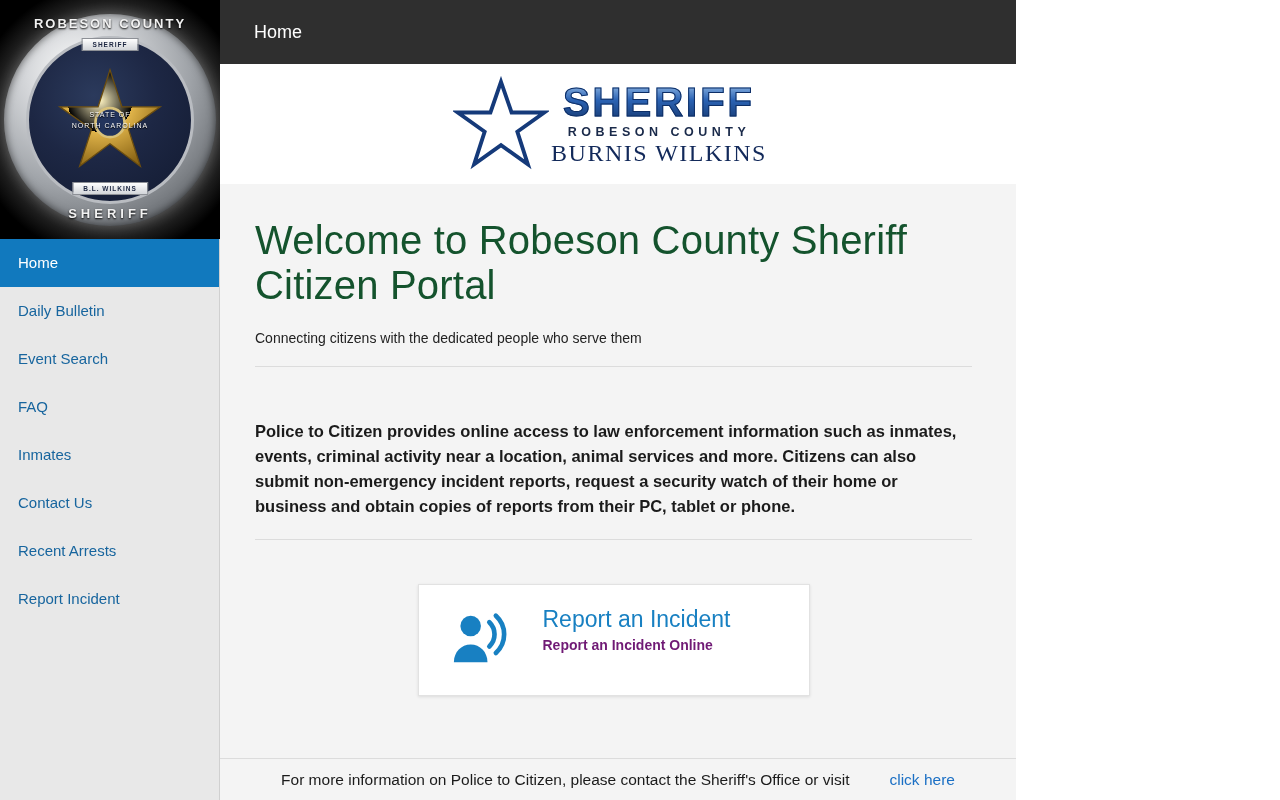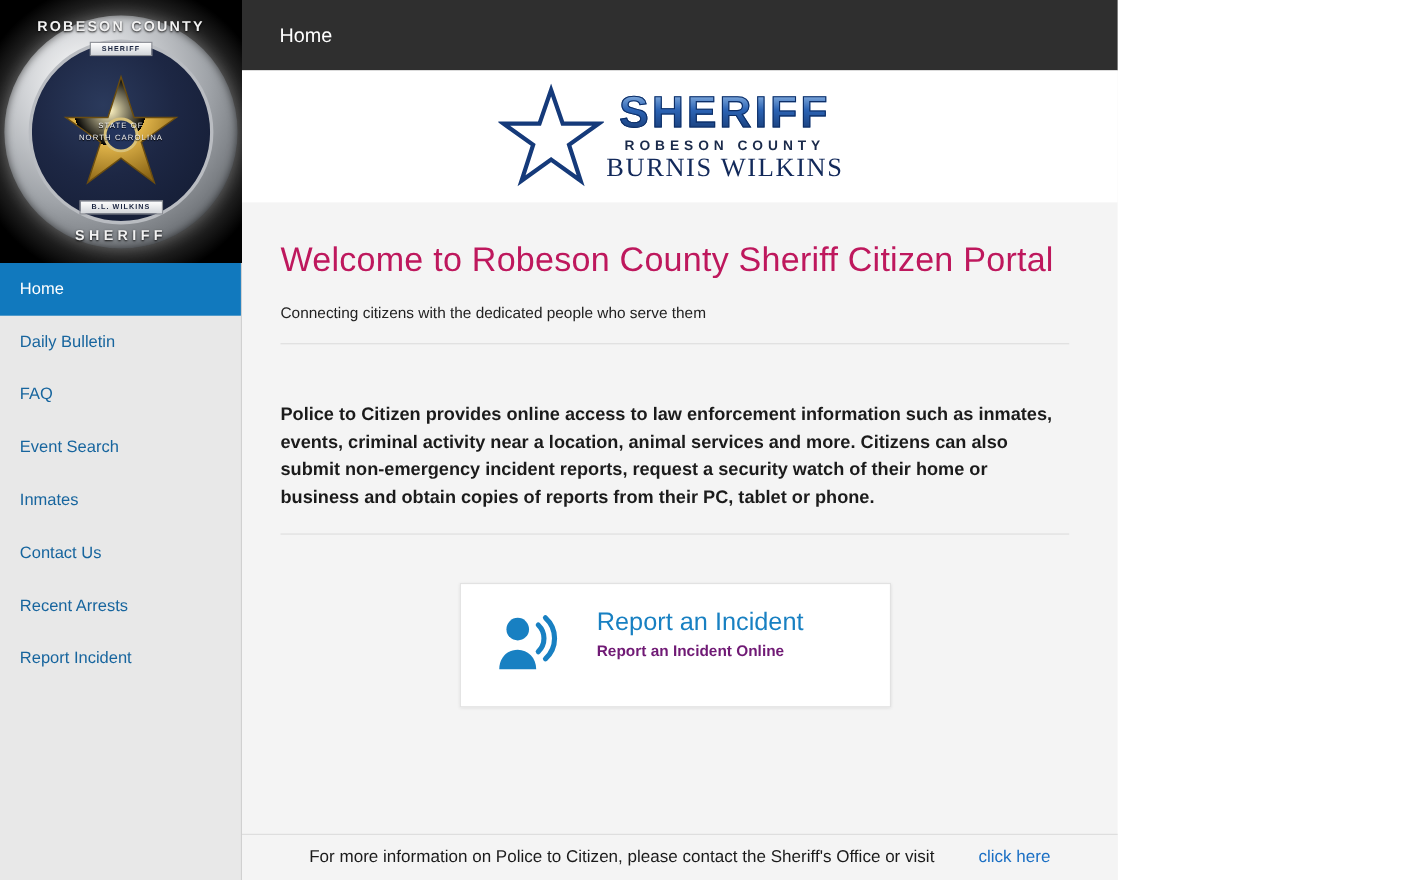--- a/index.html
+++ b/index.html
@@ -188,23 +188,23 @@
     font-weight: normal;
     margin-top: 1px;
   }
 
   .content {
     flex: 1 1 auto;
     padding: 28px 44px 0 35px;
     overflow: hidden;
   }
   h1.page-title {
-    font-size: 31px;
+    font-size: 40px;
     font-weight: normal;
-    color: #be185d;
+    color: #14532d;
     margin: 6px 0 0 0;
     letter-spacing: .2px;
   }
   .tagline {
     font-size: 14px;
     font-weight: normal;
     color: #222;
     margin: 22px 0 0 0;
   }
   hr.rule {
@@ -307,24 +307,24 @@
     </div>
 
     <ul class="nav">
       <li class="nav-item active">
         <span>Home</span>
       </li>
       <li class="nav-item">
         <span>Daily Bulletin</span>
       </li>
       <li class="nav-item">
+        <span>Event Search</span>
+      </li>
+      <li class="nav-item">
         <span>FAQ</span>
-      </li>
-      <li class="nav-item">
-        <span>Event Search</span>
       </li>
       <li class="nav-item">
         <span>Inmates</span>
       </li>
       <li class="nav-item">
         <span>Contact Us</span>
       </li>
       <li class="nav-item">
         <span>Recent Arrests</span>
       </li>

